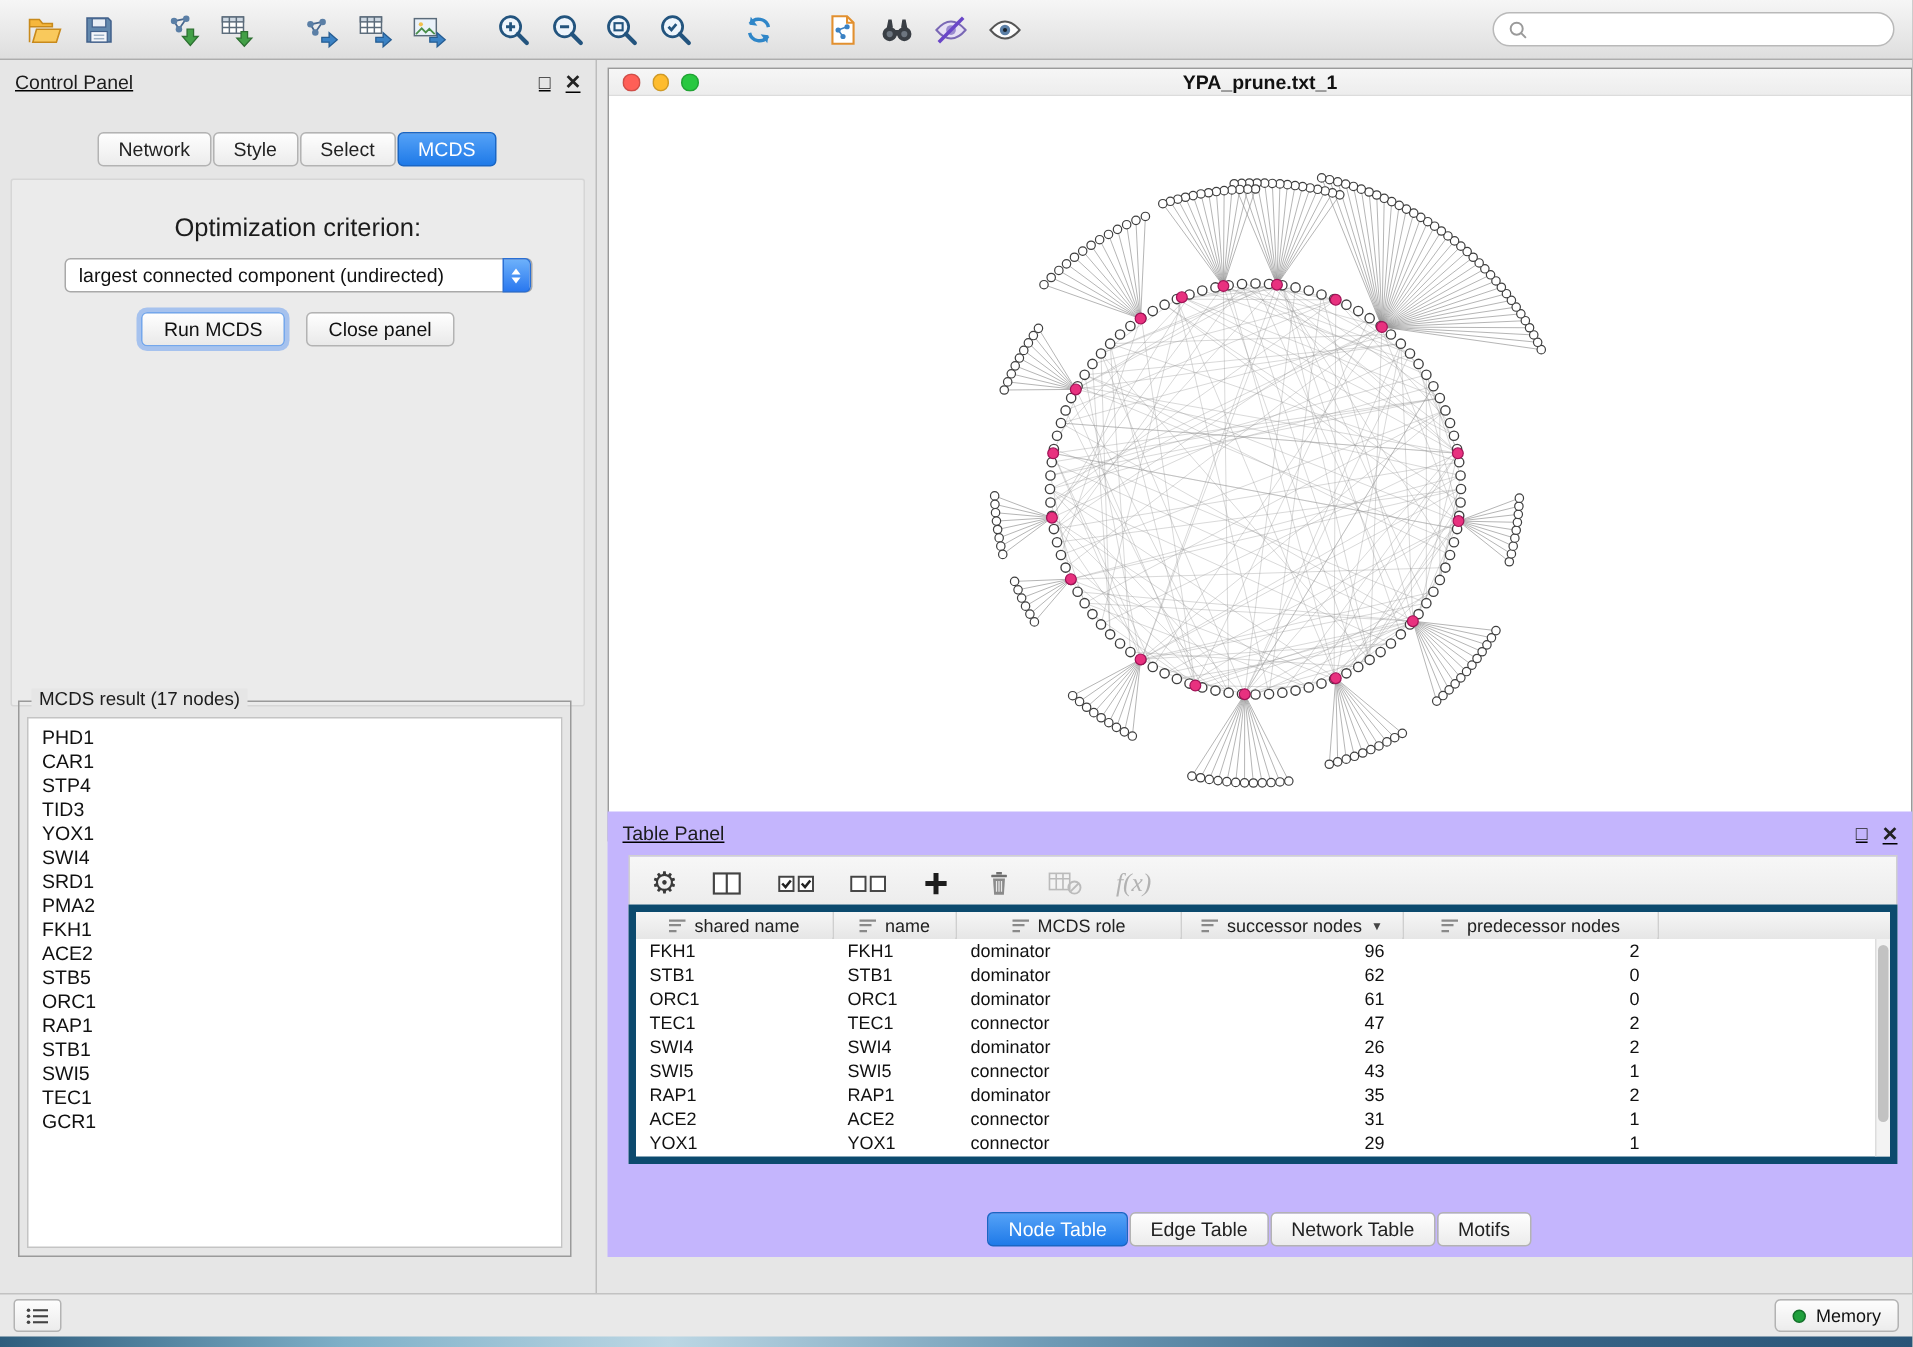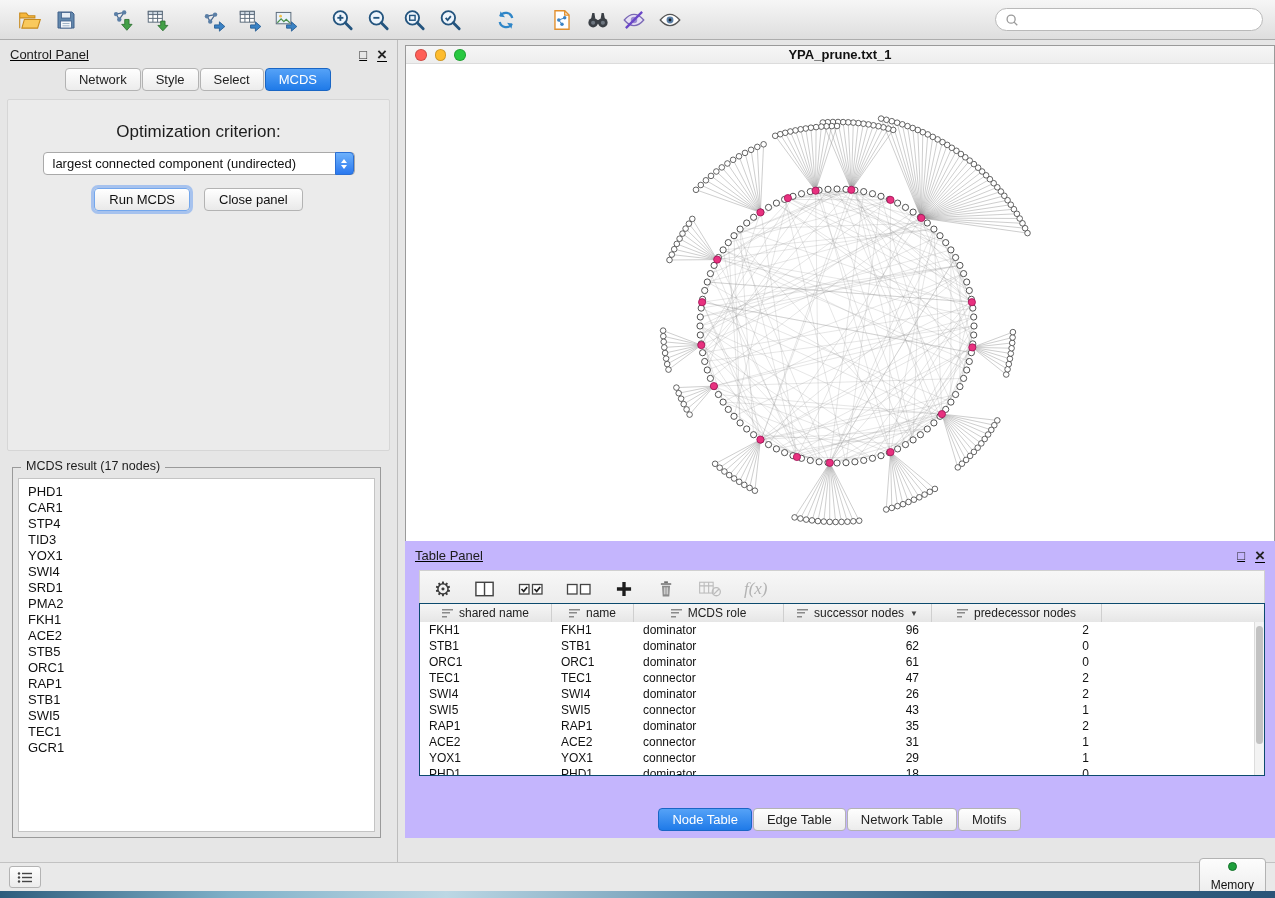--- a/index.html
+++ b/index.html
@@ -23,21 +23,21 @@
   .control-panel { position:absolute; left:0; top:40px; width:398px; bottom:36px;
     background:#e6e6e6; border-right:1px solid #bdbdbd; }
   .panel-header { height:28px; display:flex; align-items:center; padding:0 10px;text-decoration:underline; }
   .panel-title { font-size:13px; color:#1c1c1c; }
   .win-btns { margin-left:auto; display:flex; align-items:center; gap:10px; }
   .win-btn { font-size:13px; color:#222; line-height:1; background:none; border:none; }
   .win-btn.close { font-size:17px; font-weight:bold; }
 
   .cp-tabs, .tp-tabs { display:flex; justify-content:center; }
   .tab { padding:3px 13px; font-size:13px; color:#222; background:linear-gradient(#fefefe,#ececec);
-    border:1px solid #b3b3b3; border-radius:4px; margin-right:1px; white-space:nowrap; }
+    border:1px solid #b3b3b3; border-radius:4px; margin-right:1px; white-space:nowrap;margin-top:20px; }
   .tab.selected { background:linear-gradient(#55a2f7,#1f7ae8); color:#fff; border-color:#1a66c4; }
 
   .cp-content { margin:8px 7px 0; border:1px solid #d6d6d6; background:#ebebeb;
     height:352px; text-align:center; padding-top:22px; border-radius:2px; }
   .opt-label { font-size:17px; color:#1c1c1c; }
   .combo { width:312px; height:23px; margin:10px auto 0; background:#fff; border:1px solid #a9a9a9;
     border-radius:4px; position:relative; display:flex; align-items:center; padding-left:9px;
     font-size:13px; color:#111; text-align:left; }
   .combo-stepper { position:absolute; right:0; top:-1px; width:19px; height:23px;
     background:linear-gradient(#6db1fb,#2a78ef); border:1px solid #2a6fd4; border-radius:0 4px 4px 0;
@@ -72,21 +72,21 @@
 
   
   .table-panel { position:absolute; left:405px; top:541px; width:870px; height:297px; background:#c4b5fd; }
   .tp-toolbar { margin:1px 10px 0 14px; height:38px; background:linear-gradient(#f7f7f7,#ebebeb);
     border:1px solid #d0d0d0; display:flex; align-items:center; gap:22px; padding:0 14px; }
   .tpt-btn { background:none; border:none; display:flex; align-items:center; justify-content:center; height:28px; }
   .gear-glyph { font-size:20px; color:#3a3a3a; line-height:1; }
   .fx { font-family:"Liberation Serif", serif; font-style:italic; font-size:17px; color:#b2b2b2; background:none; border:none; }
 
   .tp-table { position:absolute; left:14px; right:10px; top:62px; bottom:62px; background:#fff;
-    border:1px solid #0c4a6e; overflow:hidden; }
+    border:5px solid #0c4a6e; overflow:hidden; }
   .thead { display:flex; height:18px; border-bottom:1px solid #c6c6c6; }
   .th { display:flex; align-items:center; justify-content:center; border-right:1px solid #cfcfcf;
     background:linear-gradient(#f6f6f6,#e6e6e6); height:18px; font-size:12px; color:#222; }
   .th.filler { flex:1; border-right:none; }
   .sort-ic { display:inline-block; width:11px; height:9px; margin-right:6px;
     background:linear-gradient(#8a8a8a,#8a8a8a) 0 0/11px 1.5px no-repeat,
                linear-gradient(#8a8a8a,#8a8a8a) 0 3.6px/8px 1.5px no-repeat,
                linear-gradient(#8a8a8a,#8a8a8a) 0 7.2px/5px 1.5px no-repeat; }
   .hdr-caret { margin-left:6px; font-size:8px; color:#444; }
   .tbody { position:absolute; left:0; right:10px; top:18px; bottom:0; overflow:hidden; }
@@ -97,21 +97,21 @@
   .vscroll { position:absolute; right:0; top:18px; bottom:0; width:10px; background:#f3f3f3; border-left:1px solid #ddd; }
   .vthumb { position:absolute; left:1px; right:1px; top:4px; height:118px; background:#c2c2c2; border-radius:5px; }
   .tp-tabs { position:absolute; left:0; right:0; bottom:7px; }
 
   
   .statusbar { position:absolute; left:0; right:0; bottom:7px; height:29px; background:#e9e9e9;
     border-top:1px solid #c2c2c2; display:flex; align-items:center; padding:0 9px; }
   .sb-btn { width:32px; height:22px; background:linear-gradient(#fdfdfd,#ececec);
     border:1px solid #b3b3b3; border-radius:3px; display:flex; align-items:center; justify-content:center; }
   .memory-btn { margin-left:auto; display:flex; align-items:center; gap:7px; padding:3px 11px;
-    border:1px solid #b3b3b3; border-radius:4px; background:linear-gradient(#fdfdfd,#ececec); font-size:12px; color:#111;flex-direction:column; }
+    border:1px solid #b3b3b3; border-radius:4px; background:linear-gradient(#fdfdfd,#ececec); font-size:12px; color:#111; }
   .mem-dot { width:9px; height:9px; border-radius:50%; background:#1fa03c; border:1px solid #13702a; }
   .wallpaper { position:absolute; left:0; right:0; bottom:0; height:7px;
     background:linear-gradient(90deg,#2e5d7d 0%,#7fb0c8 18%,#bcd7e4 35%,#6e9ab5 55%,#3b688a 75%,#2a5578 100%); }
 </style>
 </head>
 <body>
 
 <div class="app">
 
   <div class="toolbar">

